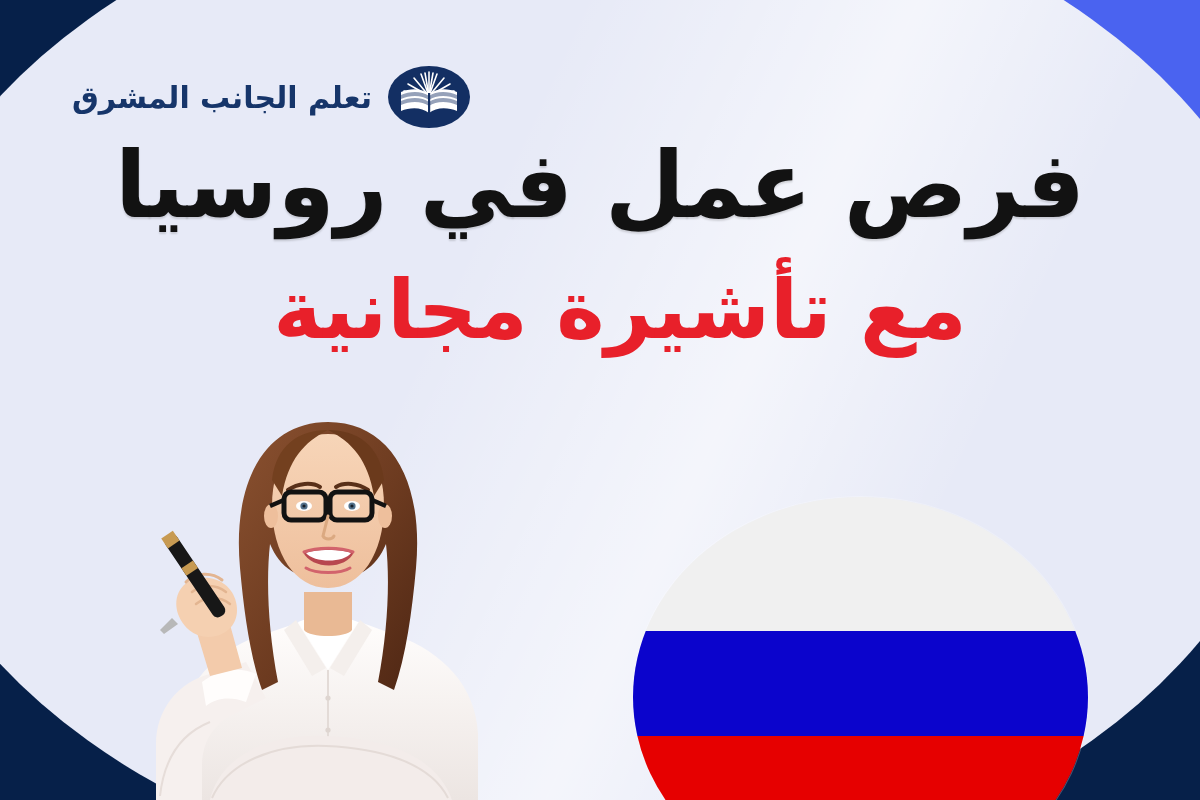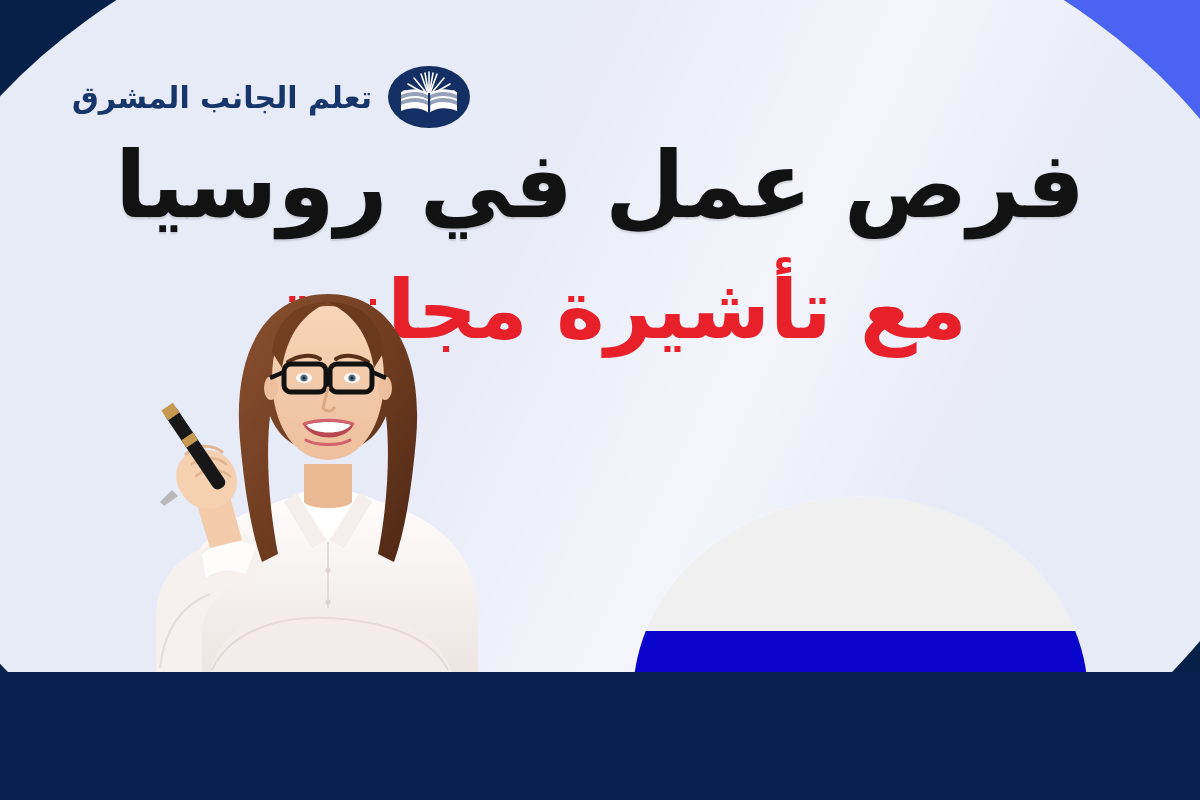--- a/index.html
+++ b/index.html
@@ -6,21 +6,21 @@
   * { margin:0; padding:0; box-sizing:border-box; }
   html, body {
     width:1200px; height:800px;
     overflow:hidden;
     font-family:"DejaVu Sans", sans-serif;
     background:#0a2050;
   }
 
   .banner {
     position:relative;
-    width:1200px; height:672px;
+    width:1200px; height:800px;
     overflow:hidden;
     background:#fef9c3;
   }
 
   
   .bg-navy {
     position:absolute; inset:0;
     background:#062049;
   }
   

